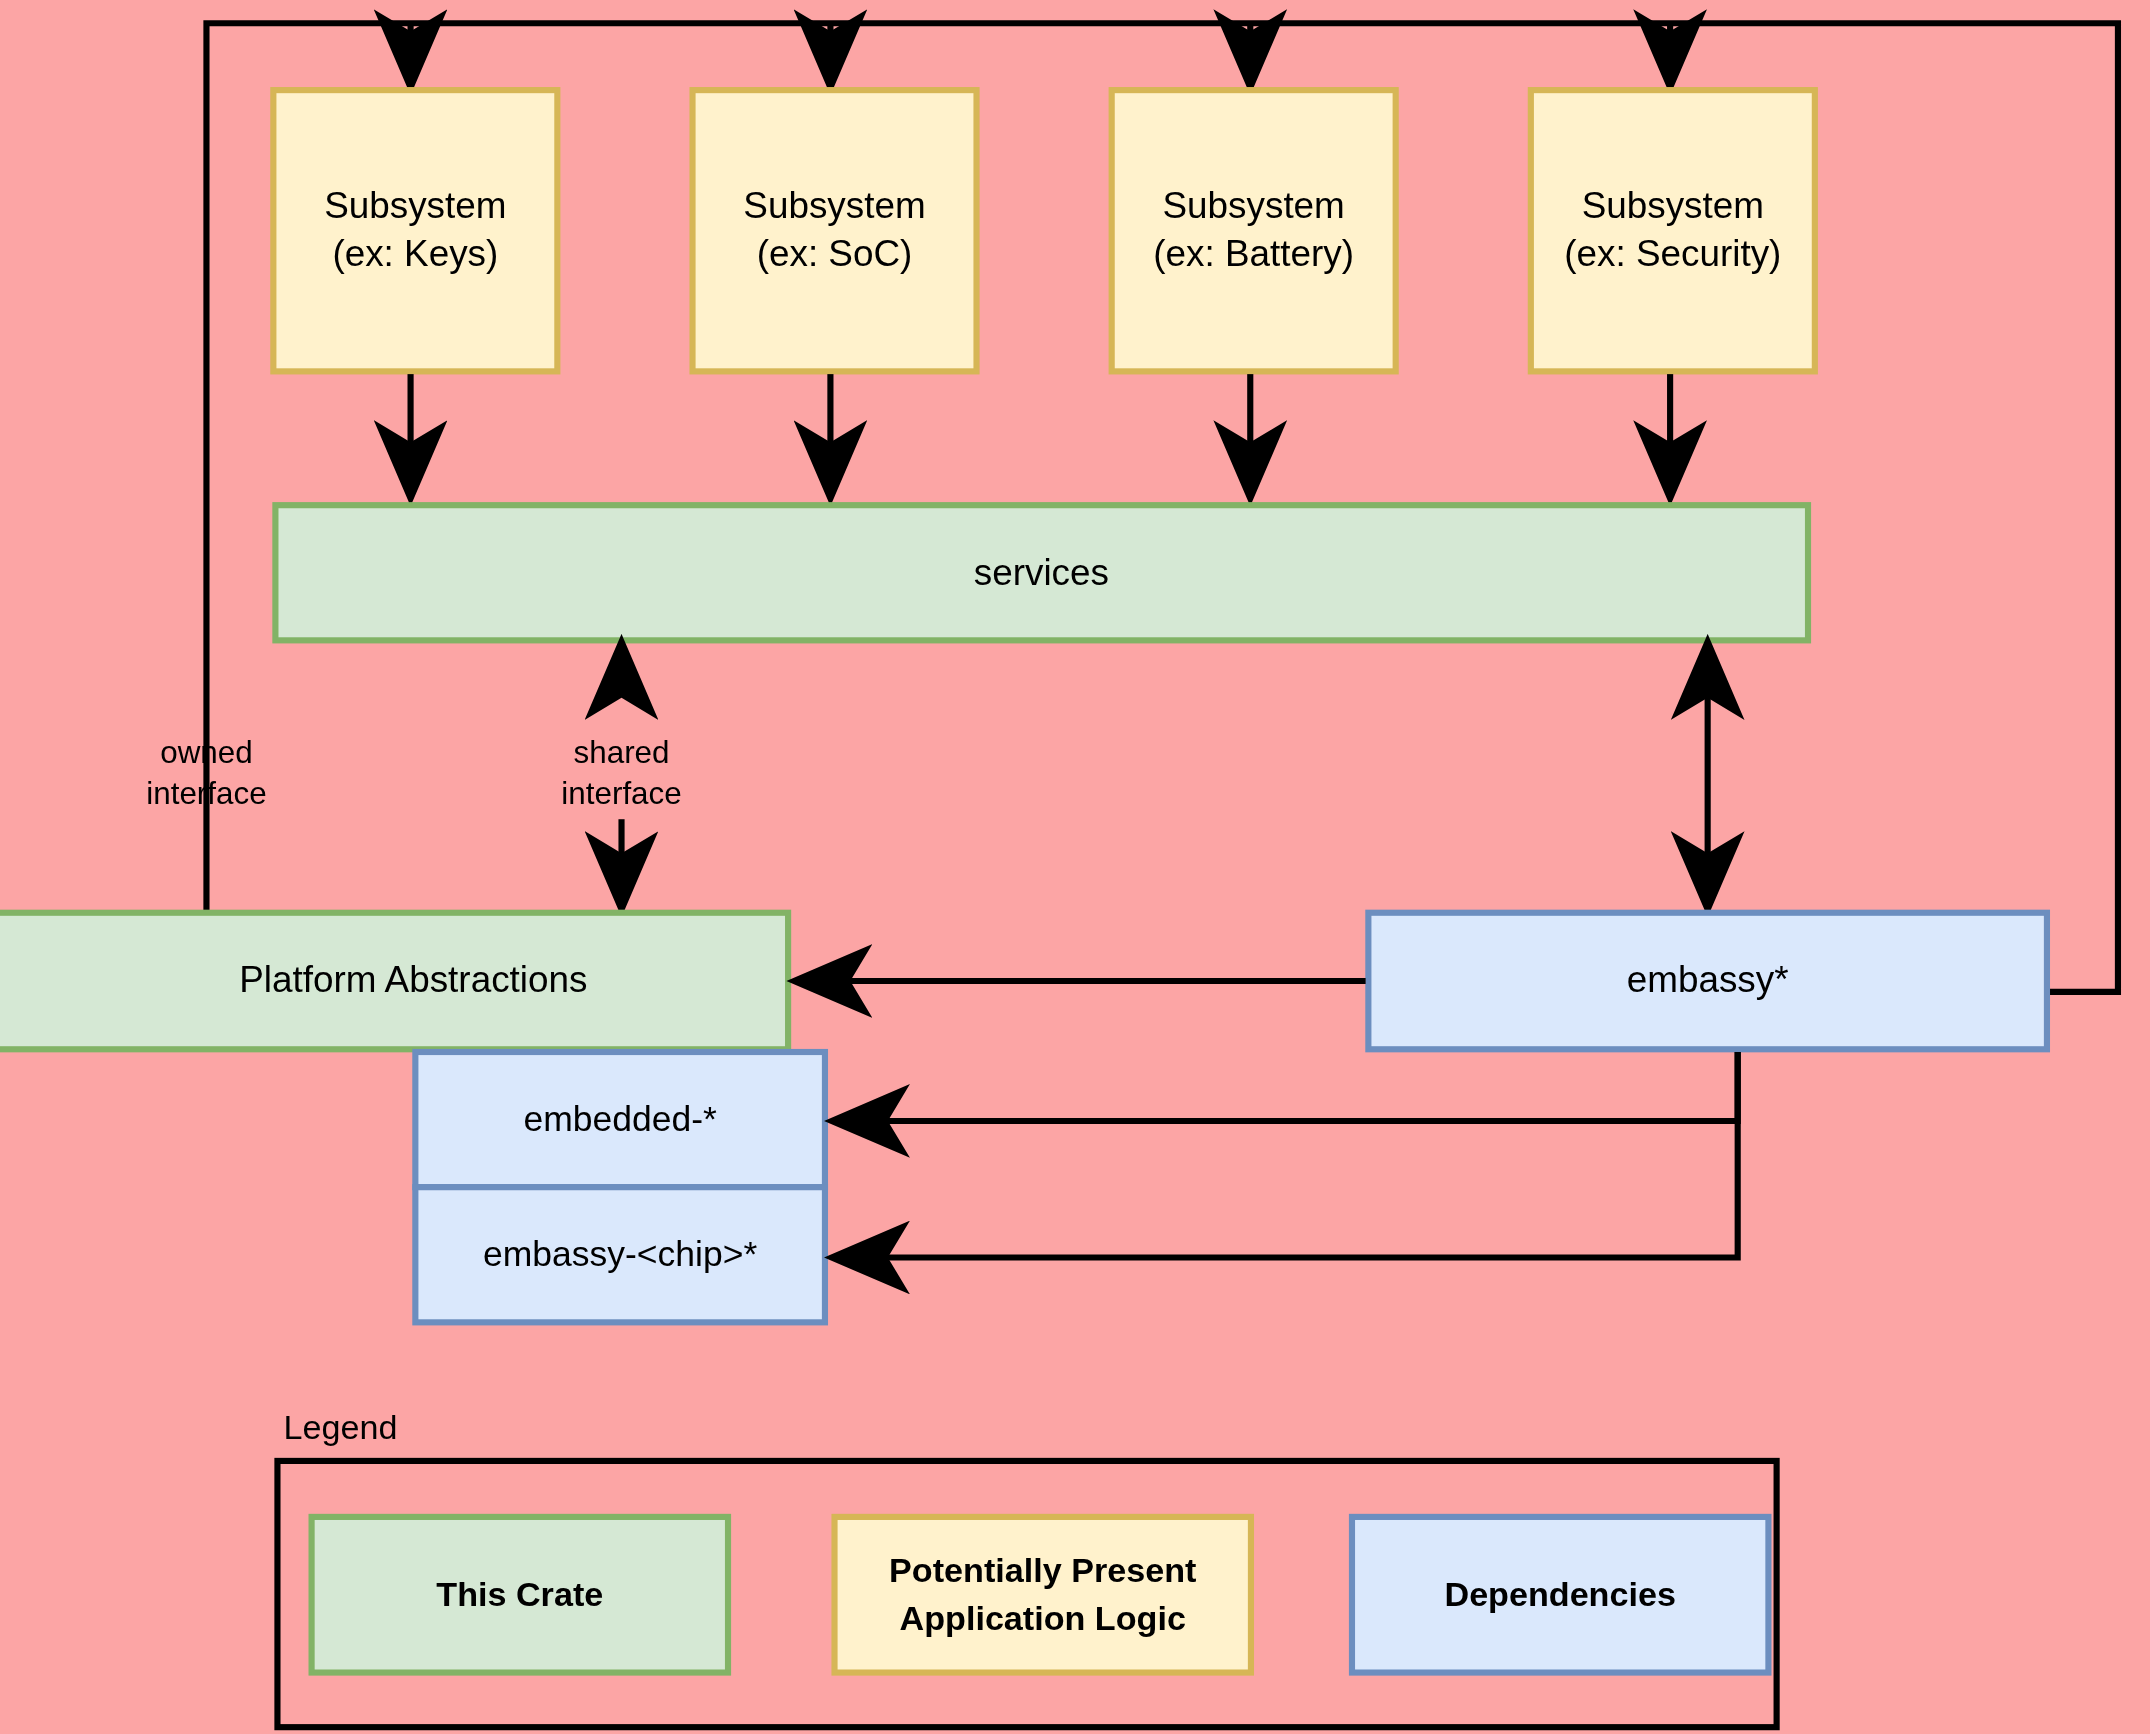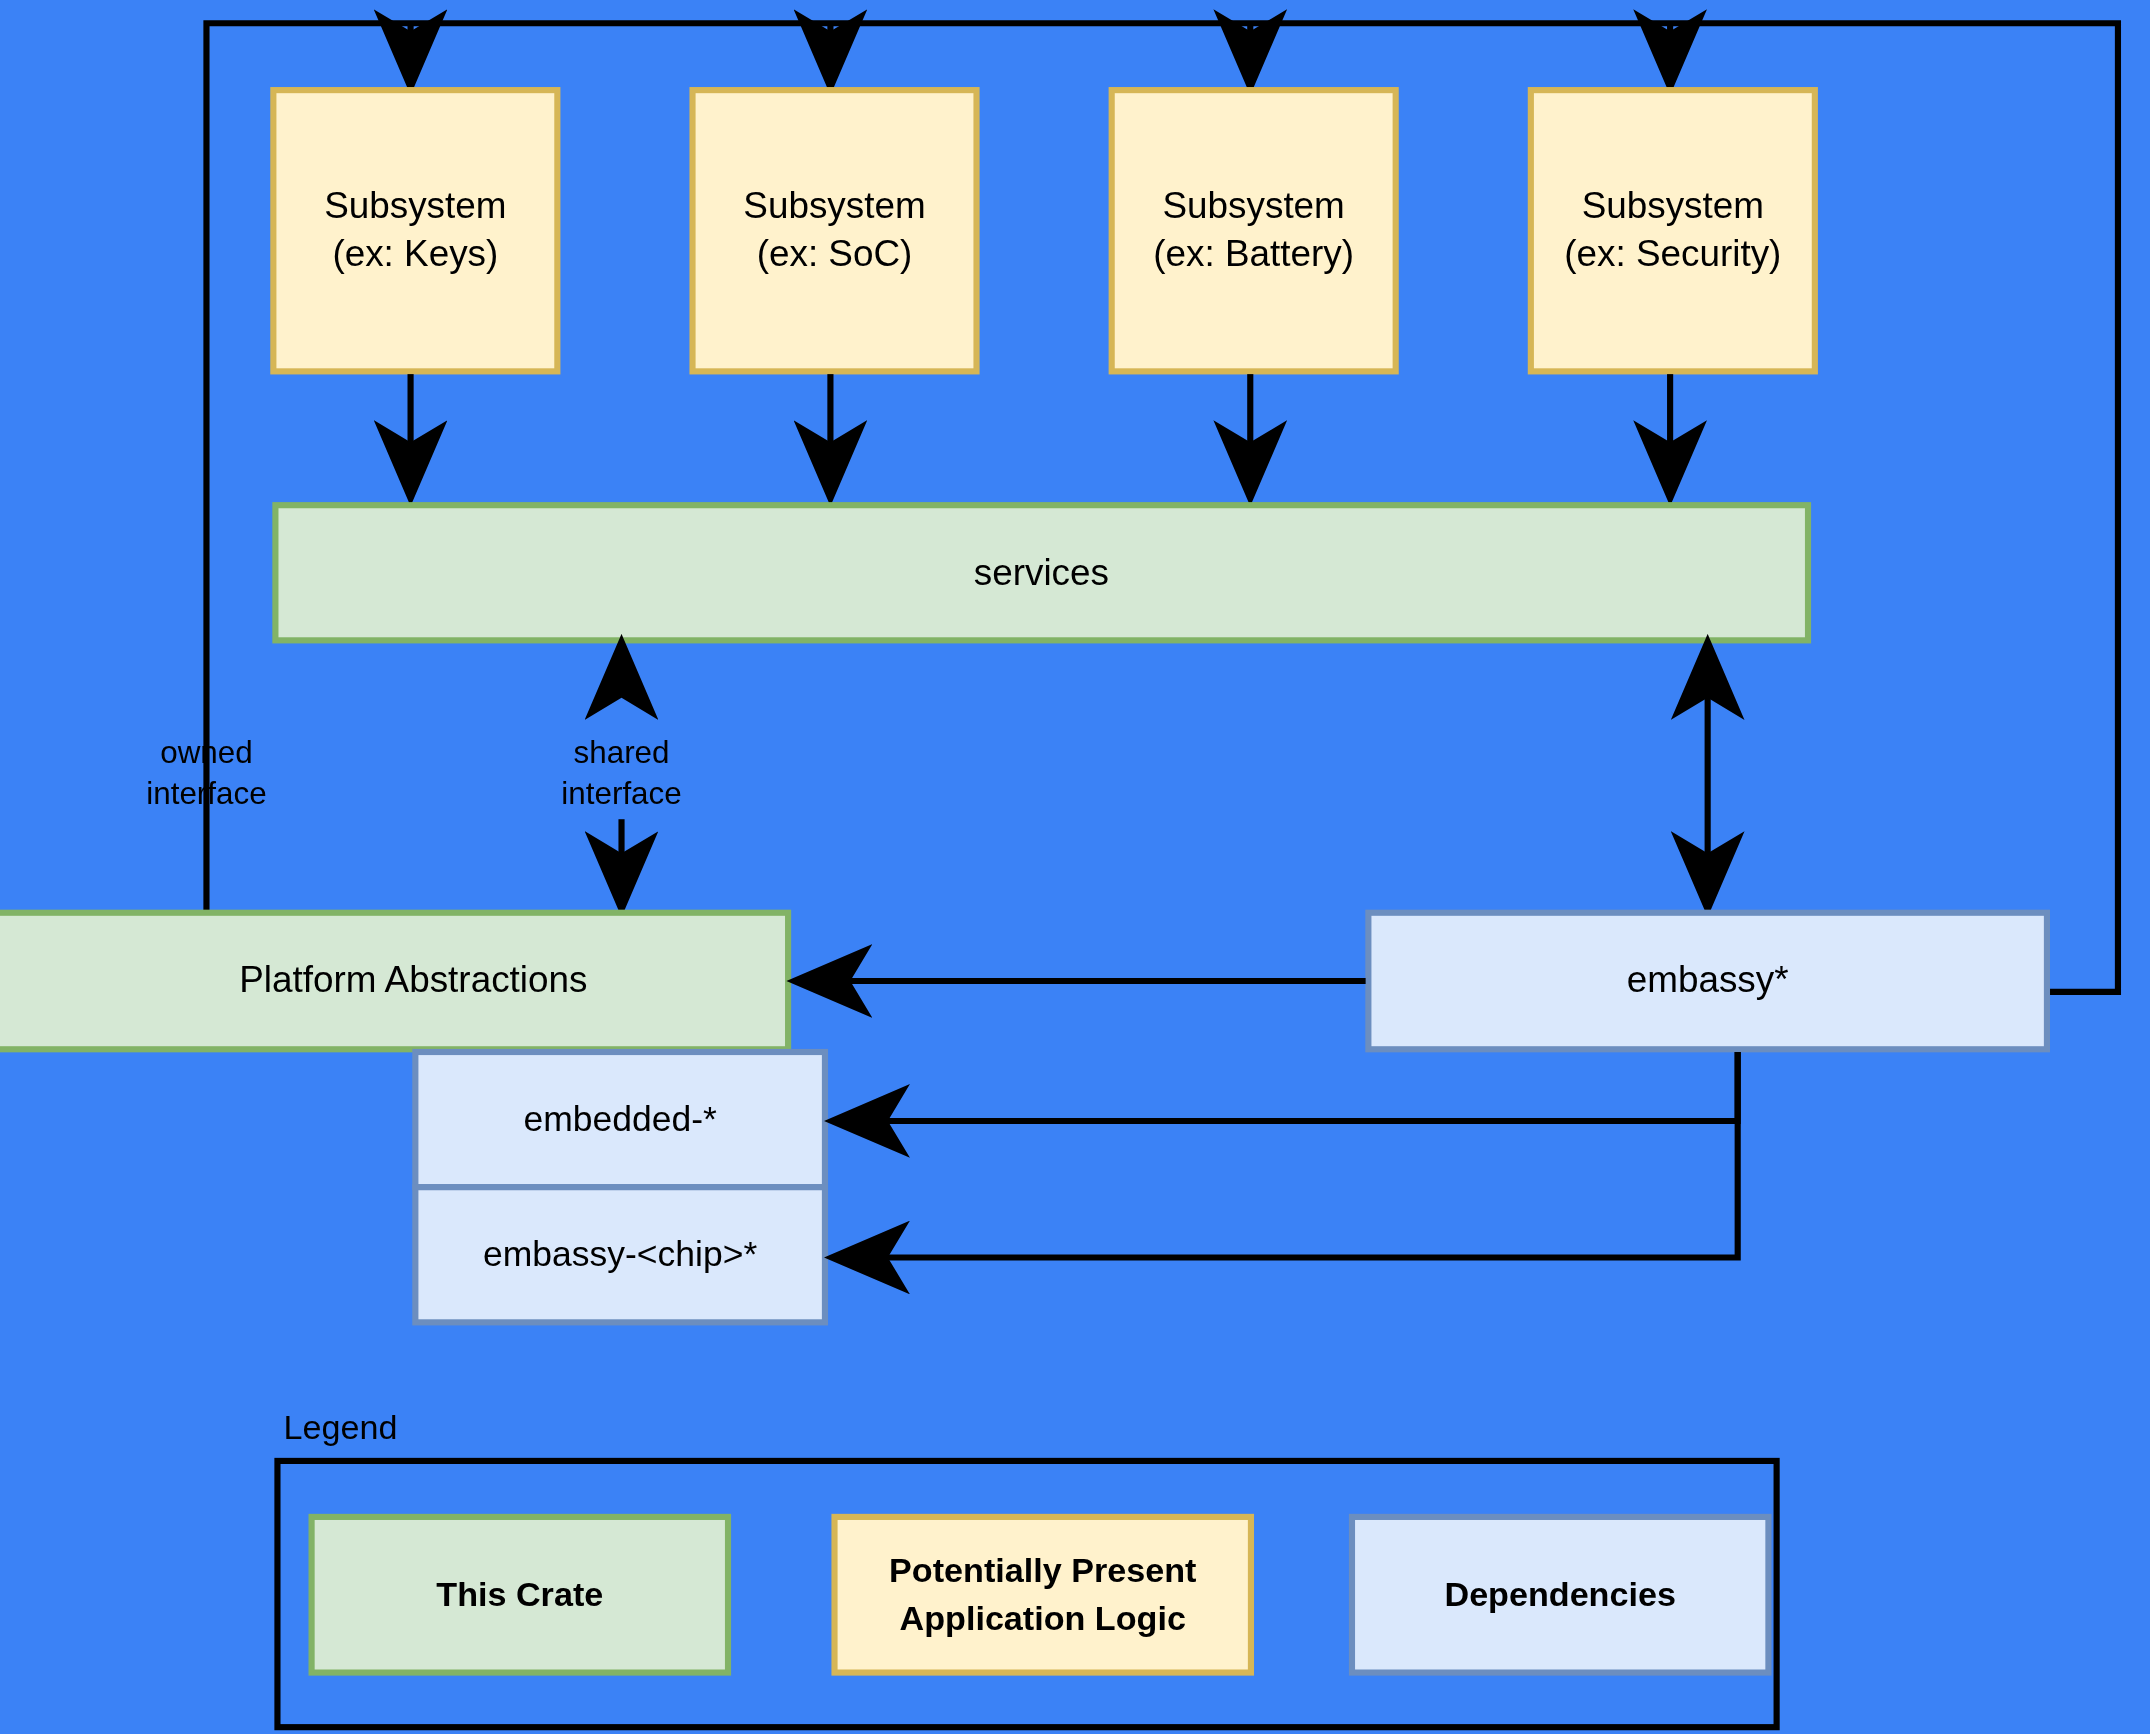--- a/index.html
+++ b/index.html
@@ -4,21 +4,21 @@
 <style>
   html, body {
     margin: 0;
     padding: 0;
     background: #ffffff;
   }
   #stage {
     position: relative;
     width: 2151px;
     height: 1734px;
-    background: #3b82f6;
+    background: #fca5a5;
     font-family: "Liberation Sans", sans-serif;
   }
   svg.diagram {
     position: absolute;
     top: 0;
     left: 0;
     width: 2151px;
     height: 1734px;
     overflow: visible;
   }

